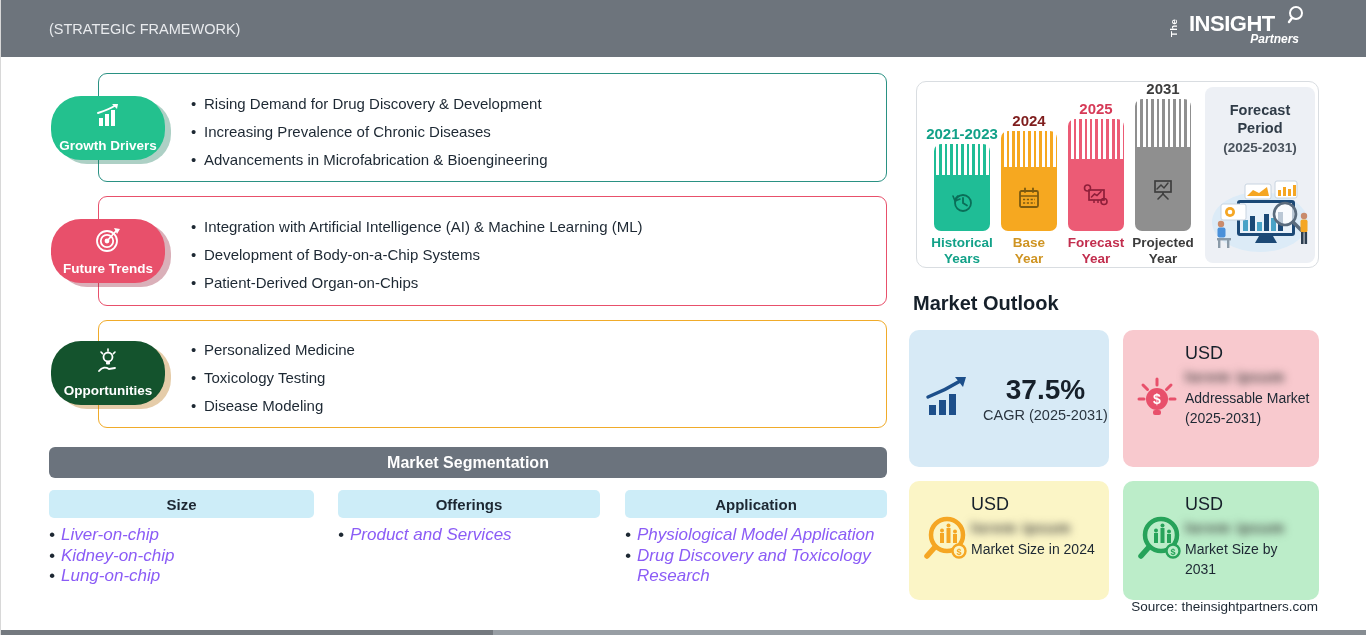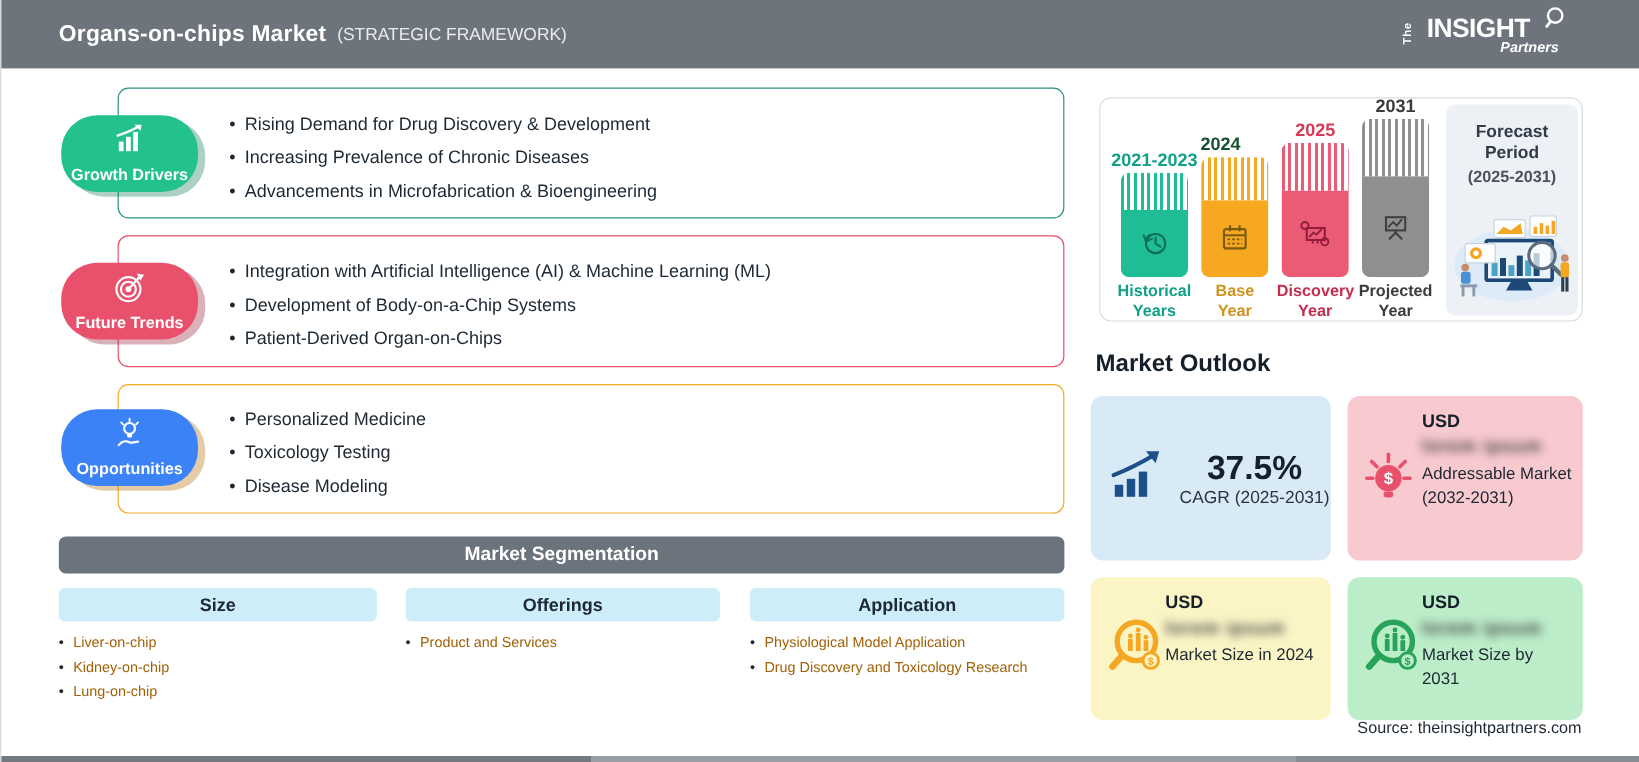--- a/index.html
+++ b/index.html
@@ -24,47 +24,47 @@
   .fw-box.op { top:320px; height:108px; border:1.5px solid #f0ab2a; }
   .fw-list { position:absolute; left:190px; list-style:none; }
   .fw-list.gd { top:94px; } .fw-list.ft { top:217px; } .fw-list.op { top:340px; }
   .fw-list li { font-size:15px; color:#1d2833; height:28px; line-height:20px; position:relative; padding-left:13px; }
   .fw-list li::before { content:"•"; position:absolute; left:0; top:0; color:#1d2833; }
 
   .badge { position:absolute; left:50px; width:114px; height:64px; border-radius:30px; z-index:2;
            display:flex; flex-direction:column; align-items:center; justify-content:flex-end; padding-bottom:7px; }
   .badge.gd { top:96px; background:#23c18e; box-shadow:6px 4px 0 rgba(20,120,90,.35); }
   .badge.ft { top:219px; background:#e8506b; box-shadow:6px 4px 0 rgba(150,30,55,.35);align-items:center; }
-  .badge.op { top:341px; background:#3b82f6; box-shadow:6px 4px 0 rgba(180,110,10,.35); }
+  .badge.op { top:341px; background:#14532d; box-shadow:6px 4px 0 rgba(180,110,10,.35); }
   .badge-label { color:#fff; font-size:13.5px; font-weight:bold; }
   .badge-icon { position:absolute; top:7px; left:50%; transform:translateX(-50%); }
 
   
   .seg-bar { position:absolute; left:48px; top:447px; width:838px; height:31px; background:#6b737d; border-radius:6px;
              display:flex; align-items:center; justify-content:center; color:#fff; font-size:16px; font-weight:bold; }
   .seg-head { position:absolute; top:490px; height:28px; background:#cdedf8; border-radius:5px;
               display:flex; align-items:center; justify-content:center; font-size:15px; font-weight:bold; color:#1d2833; }
   .seg-head.c0 { left:48px; width:265px; } .seg-head.c1 { left:337px; width:262px; } .seg-head.c2 { left:624px; width:262px; }
   .seg-list { position:absolute; top:525px; list-style:none; }
   .seg-list.c0 { left:48px; width:265px; } .seg-list.c1 { left:337px; width:262px; } .seg-list.c2 { left:624px; width:262px; }
-  .seg-list li { font-size:12px; color:#a16207; line-height:20.5px; position:relative; padding-left:12px; }
+  .seg-list li { font-size:17px; color:#8b5cf6; line-height:20.5px; position:relative; padding-left:12px;font-style:italic; }
   .seg-list li::before { content:"•"; position:absolute; left:0; color:#1d2833; }
 
   
   .tl-card { position:absolute; left:915px; top:81px; width:403px; height:187px; background:#fff; border:1px solid #d9dde1; border-radius:10px; }
   .tl-bar { position:absolute; width:56px; border-radius:7px; overflow:hidden; display:flex; flex-direction:column; }
   .tl-bar .stripes { height:36%; background:repeating-linear-gradient(90deg, var(--c) 0 2.5px, #fff 2.5px 5.5px); }
   .tl-bar .solid { flex:1; background:var(--c); display:flex; align-items:center; justify-content:center; }
   .tl-bar.b0 { --c:#1fbd96; left:17px; top:62px; height:87px; }
   .tl-bar.b1 { --c:#f6a820; left:84px; top:49px; height:100px; }
   .tl-bar.b2 { --c:#ec5b75; left:151px; top:37px; height:112px; }
   .tl-bar.b3 { --c:#8f8f8f; left:218px; top:17px; height:132px; }
   .tl-year { position:absolute; width:80px; text-align:center; font-size:15px; font-weight:bold; }
   .tl-year.b0 { left:5px; top:43px; color:#12a188; }
-  .tl-year.b1 { left:60px; top:30px; color:#14532d; }
+  .tl-year.b1 { left:72px; top:30px; color:#7f1d1d; }
   .tl-year.b2 { left:139px; top:18px; color:#d63a57; }
   .tl-year.b3 { left:206px; top:-2px; color:#3c3c3c; }
   .tl-label { position:absolute; top:153px; width:64px; text-align:center; font-size:13.5px; font-weight:bold; line-height:16px; }
   .tl-label.b0 { left:13px; color:#12a188; }
   .tl-label.b1 { left:80px; color:#cf9422; }
   .tl-label.b2 { left:147px; color:#c22e4e; }
   .tl-label.b3 { left:214px; color:#3c3c3c; }
   .forecast { position:absolute; left:288px; top:5px; width:110px; height:176px; background:#edf0f5; border-radius:8px; text-align:center; }
   .forecast-title { margin-top:14px; font-size:14.5px; font-weight:bold; color:#2f3b47; line-height:18px; padding:0 16px;text-align:center; }
   .forecast-range { margin-top:3px; font-size:13.5px; font-weight:bold; color:#49525c; }
@@ -74,37 +74,36 @@
   .mo-title { position:absolute; left:912px; top:292px; font-size:20px; font-weight:bold; color:#16202a; }
   .mo-card { position:absolute; border-radius:10px; }
   .mo-card.cagr { left:908px; top:330px; width:200px; height:137px; background:#d7eaf6; display:flex; align-items:center; padding-left:16px; gap:10px; }
   .mo-card.pink { left:1122px; top:330px; width:196px; height:137px; background:#f8c9ce; }
   .mo-card.yellow { left:908px; top:481px; width:200px; height:119px; background:#fbf5c6; }
   .mo-card.green { left:1122px; top:481px; width:196px; height:119px; background:#bcedc9; }
   .cagr-value { font-size:28px; font-weight:bold; color:#16202a; line-height:30px;text-align:center; }
   .cagr-caption { font-size:14.5px; color:#2a3540; margin-top:2px; }
   .mo-icon { position:absolute; left:12px; top:50%; transform:translateY(-50%); }
   .mo-text { position:absolute; left:62px; top:13px; width:125px; }
-  .mo-currency { font-size:15px; font-weight:bold; color:#16202a; }
+  .mo-currency { font-size:18px; font-weight:normal; color:#16202a; }
   .mo-redacted { display:inline-block; font-size:15px; font-weight:bold; color:#3a3a3a; letter-spacing:1px; filter:blur(4px); margin:4px 0 3px 0; }
   .mo-caption { font-size:14px; color:#1d2833; line-height:20px; }
 
   .source { position:absolute; right:48px; top:599px; font-size:13.5px; color:#1d2833; }
 
   .footer-strip { position:absolute; left:0; top:630px; width:1366px; height:5px;
                   background:linear-gradient(90deg,#74797f 0 36%,#989ea4 36% 79%,#868c92 79%); }
 </style>
 </head>
 <body>
 
 <div id="page">
 
   <div class="header">
     <div class="header-title-wrap">
-      <span class="header-title">Organs-on-chips Market</span>
       <span class="header-subtitle">(STRATEGIC FRAMEWORK)</span>
     </div>
     <div class="logo">
       <span class="logo-the">The</span>
       <span class="logo-main">INSIGHT</span>
       <span class="logo-glass">
         <svg width="20" height="20" viewBox="0 0 20 20">
             <circle cx="11" cy="8" r="6" fill="none" stroke="#fff" stroke-width="2"></circle>
             <line x1="7" y1="13" x2="4" y2="17" stroke="#fff" stroke-width="2.4" stroke-linecap="round"></line>
           </svg>
@@ -247,21 +246,21 @@
           <path d="M8 14 l4-4 3 3 4-5" fill="none" stroke="#3f3f3f" stroke-width="1.5" stroke-linecap="round"></path>
           <line x1="14" y1="17" x2="14" y2="19" stroke="#3f3f3f" stroke-width="1.6"></line>
           <line x1="14" y1="19" x2="9" y2="24" stroke="#3f3f3f" stroke-width="1.6" stroke-linecap="round"></line>
           <line x1="14" y1="19" x2="19" y2="24" stroke="#3f3f3f" stroke-width="1.6" stroke-linecap="round"></line>
         </svg>
       </div>
     </div>
 
     <div class="tl-label b0">Historical Years</div>
     <div class="tl-label b1">Base Year</div>
-    <div class="tl-label b2">Discovery Year</div>
+    <div class="tl-label b2">Forecast Year</div>
     <div class="tl-label b3">Projected Year</div>
 
     <div class="forecast">
       <div class="forecast-title">Forecast Period</div>
       <div class="forecast-range">(2025-2031)</div>
       <span class="forecast-illu">
         <svg width="102" height="80" viewBox="0 0 102 80">
           <ellipse cx="51" cy="46" rx="48" ry="30" fill="#dcebf7"></ellipse>
           <rect x="36" y="8" width="26" height="15" rx="2" fill="#fff" stroke="#c8d4e0"></rect>
           <path d="M38 20 L44 14 L50 17 L58 11 L60 20 Z" fill="#f5a623"></path>
@@ -325,21 +324,21 @@
         <line x1="22" y1="10" x2="22" y2="16" stroke="#e8506b" stroke-width="3" stroke-linecap="round"></line>
         <line x1="8" y1="16" x2="12.5" y2="20.5" stroke="#e8506b" stroke-width="3" stroke-linecap="round"></line>
         <line x1="36" y1="16" x2="31.5" y2="20.5" stroke="#e8506b" stroke-width="3" stroke-linecap="round"></line>
         <line x1="4" y1="30" x2="9" y2="30" stroke="#e8506b" stroke-width="3" stroke-linecap="round"></line>
         <line x1="40" y1="30" x2="35" y2="30" stroke="#e8506b" stroke-width="3" stroke-linecap="round"></line>
       </svg>
     </span>
     <div class="mo-text">
       <div class="mo-currency">USD</div>
       <span class="mo-redacted">lorem ipsum</span>
-      <div class="mo-caption">Addressable Market (2032-2031)</div>
+      <div class="mo-caption">Addressable Market (2025-2031)</div>
     </div>
   </div>
 
   <div class="mo-card yellow">
     <span class="mo-icon">
       <svg width="50" height="56" viewBox="0 0 50 56">
         <circle cx="26" cy="24" r="16" fill="none" stroke="#f5a623" stroke-width="4.5"></circle>
         <rect x="19" y="22" width="4" height="10" fill="#f5a623"></rect>
           <circle cx="21" cy="19.5" r="2" fill="#f5a623"></circle>
         <rect x="25.5" y="17" width="4" height="15" fill="#f5a623"></rect>

